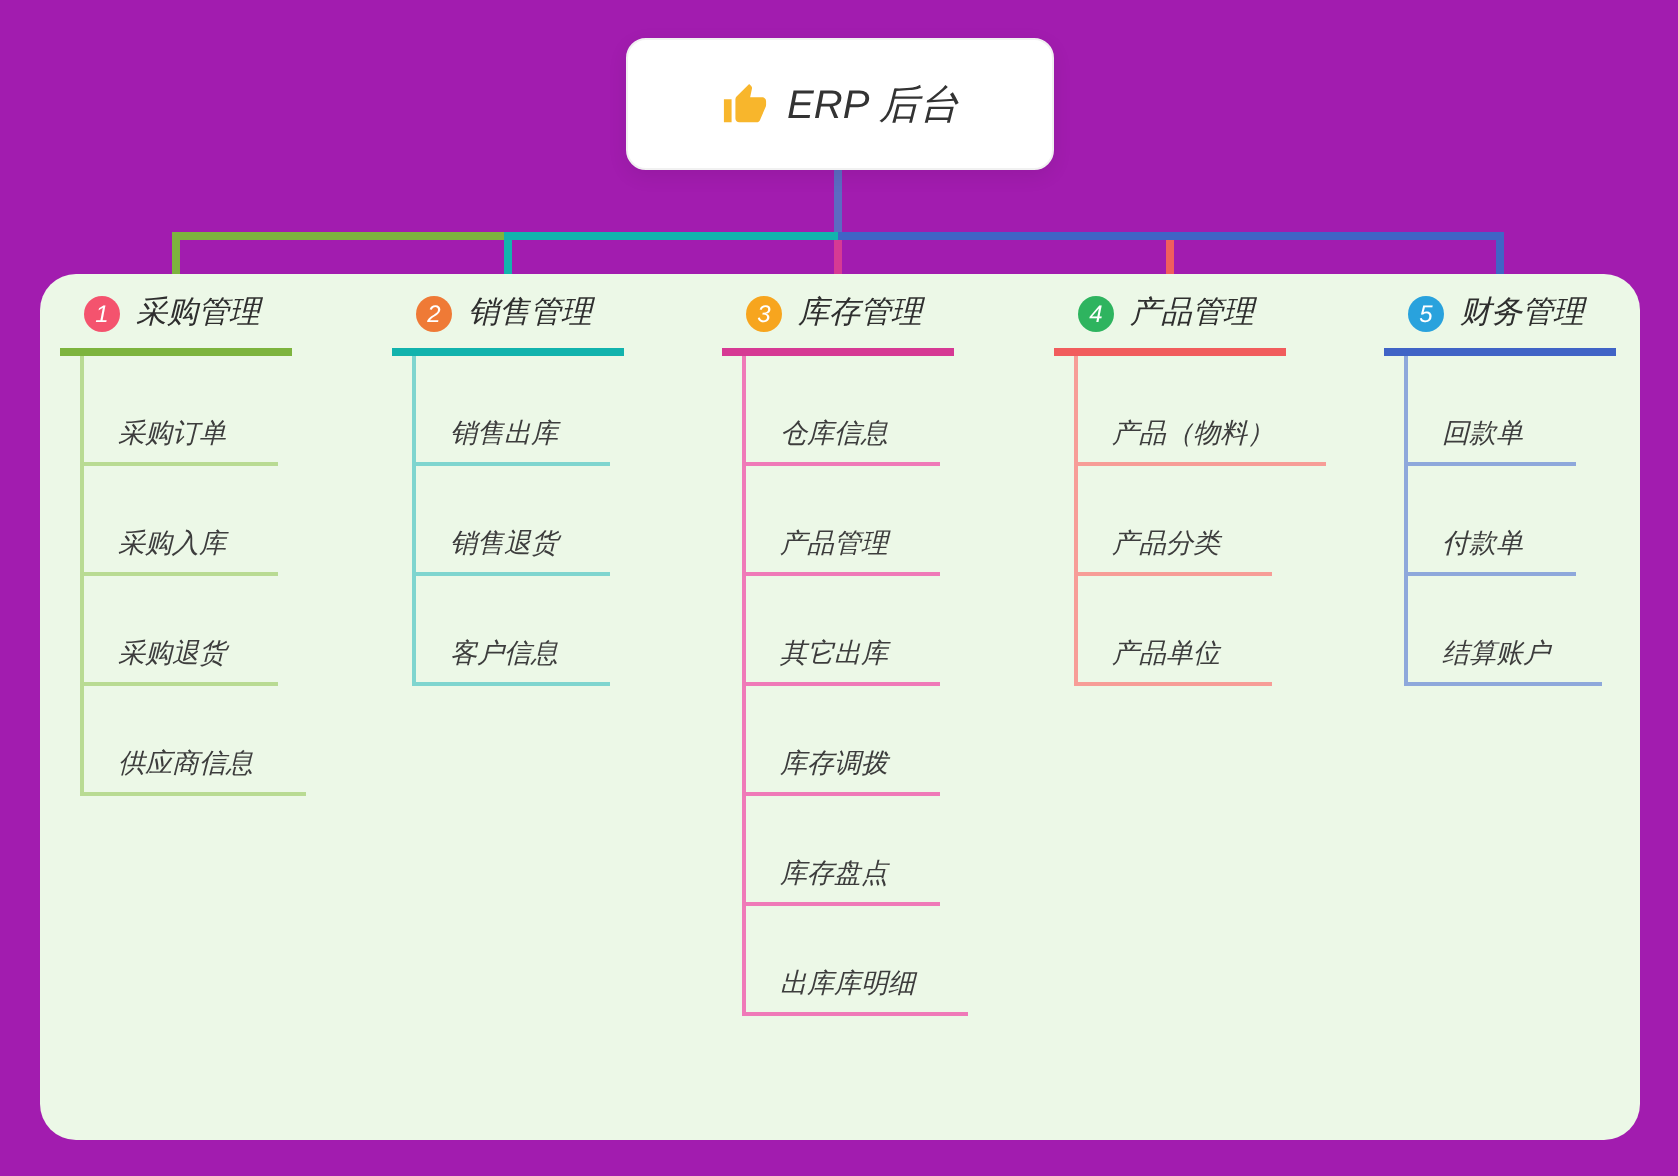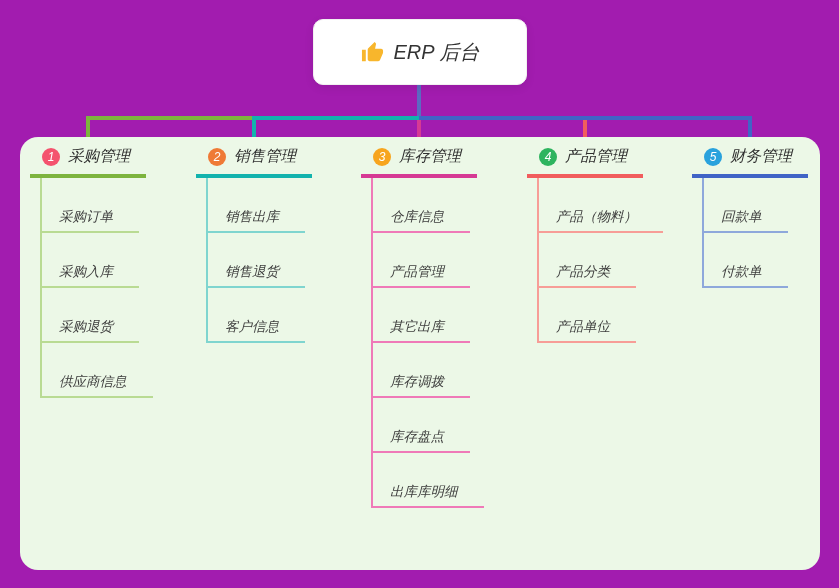--- a/index.html
+++ b/index.html
@@ -114,16 +114,17 @@
         </div>
   </div>
       <div class="branch" style="left: 672px; --c: #4064c6; --light: #8ea8db; --badge: #29a2dd;">
     <div class="branch-head">
       <span class="badge">5</span>
       <span class="branch-label">财务管理</span>
     </div>
     <div class="children">
           <div class="child">回款单</div>
           <div class="child">付款单</div>
+          <div class="child">结算账户</div>
         </div>
   </div>
     </div>
 </div>
 
 </body></html>

